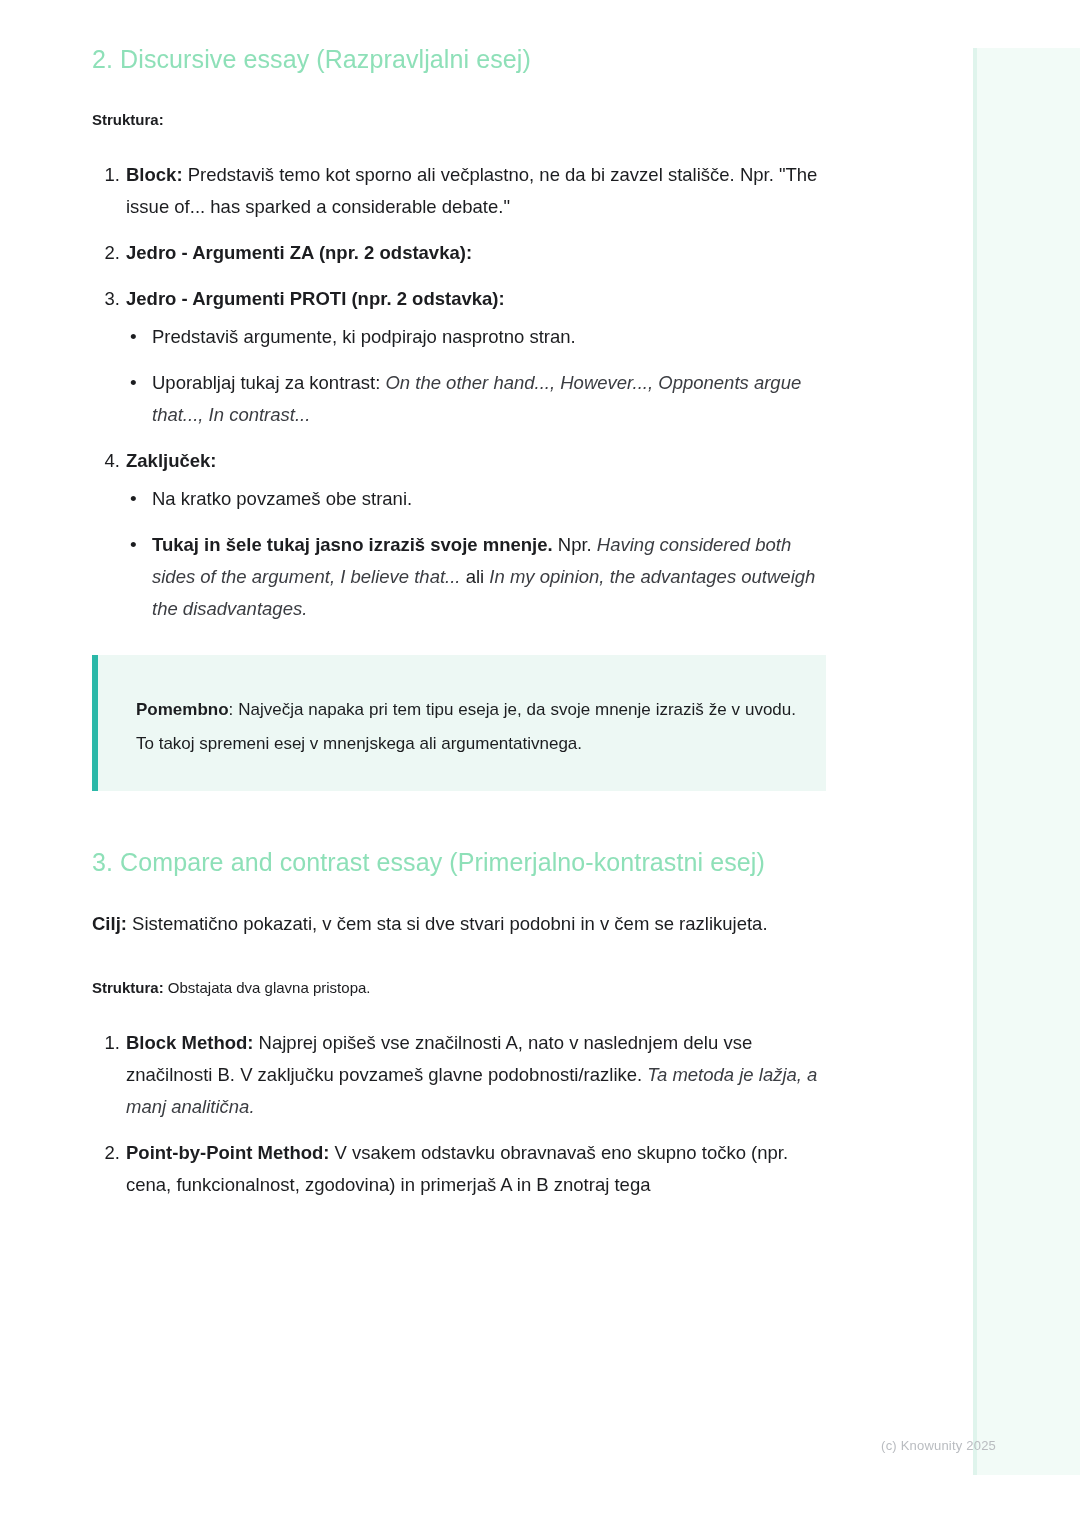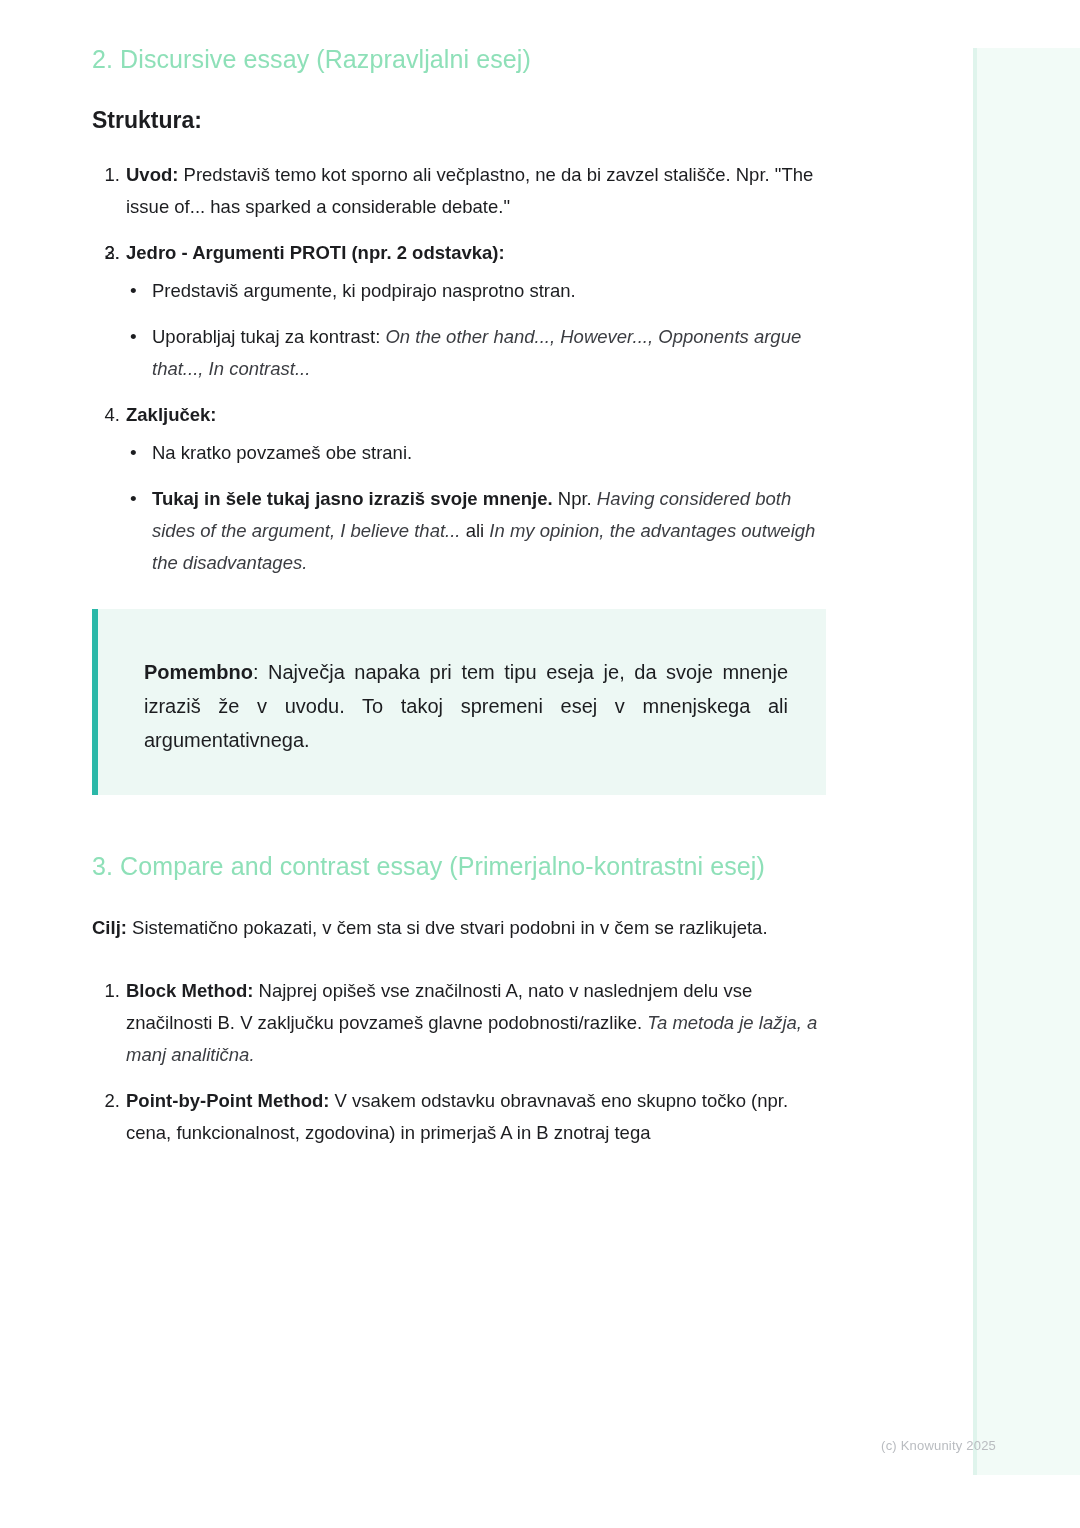--- a/index.html
+++ b/index.html
@@ -50,21 +50,21 @@
   p.para{
     margin:0 0 30px 0;
     font-size:18.5px;
     line-height:34px;
     text-align:justify;
     color:#1c1d20;
   }
   p.para b{ font-weight:700; }
   p.struktura{
     margin:0 0 22px 0;
-    font-size:23px;
+    font-size:15px;
     line-height:34px;
     font-weight:700;
   }
   p.struktura span.rest{ font-weight:400; }
 
   ol.main-list{
     margin:0;
     padding:0 0 0 34px;
     list-style:none;
     counter-reset:item;
@@ -113,22 +113,22 @@
 
   .callout{
     margin:30px 0 0 0;
     background:#edf8f4;
     border-left:6px solid #2bb8a8;
     padding:38px 30px 30px 38px;
     box-sizing:border-box;
     width:734px;
   }
   .callout p{
-    margin:8px;
-    font-size:20px;
+    margin:0;
+    font-size:17px;
     line-height:34px;
     text-align:justify;
     color:#1c1d20;
   }
   .callout p b{ font-weight:700; }
 
   .watermark{
     position:absolute;
     right:84px;
     top:1438px;
@@ -149,25 +149,26 @@
     <h2 class="section-title">2. Discursive essay (Razpravljalni esej)</h2>
 
 
     <p class="struktura">
       <span>Struktura:</span>
     </p>
 
     <ol class="main-list">
 
       <li>
-        <span class="lead">Uvod:</span>
+        <span class="lead">Block:</span>
         <span>Predstaviš temo kot sporno ali večplastno, ne da bi zavzel stališče. Npr. "The issue of... has sparked a considerable debate."</span>
       </li>
 
       <li>
+        <span class="lead">Jedro - Argumenti ZA (npr. 2 odstavka):</span>
       </li>
 
       <li>
         <span class="lead">Jedro - Argumenti PROTI (npr. 2 odstavka):</span>
         <ul class="sub-list">
           <li>
             <span>Predstaviš argumente, ki podpirajo nasprotno stran.</span>
           </li>
           <li>
             <span>Uporabljaj tukaj za kontrast: </span><em>On the other hand..., However..., Opponents argue that..., In contrast...</em>
@@ -195,20 +196,23 @@
       </p>
     </div>
 
     <h2 class="section-title second">3. Compare and contrast essay (Primerjalno-kontrastni esej)</h2>
 
     <p class="para">
       <b>Cilj:</b>
       <span>Sistematično pokazati, v čem sta si dve stvari podobni in v čem se razlikujeta.</span>
     </p>
 
+    <p class="struktura">
+      <span>Struktura:</span><span class="rest"> Obstajata dva glavna pristopa.</span>
+    </p>
 
     <ol class="main-list">
       <li>
         <span class="lead">Block Method:</span><span> Najprej opišeš vse značilnosti A, nato v naslednjem delu vse značilnosti B. V zaključku povzameš glavne podobnosti/razlike. </span><em>Ta metoda je lažja, a manj analitična.</em>
       </li>
       <li>
         <span class="lead">Point-by-Point Method:</span><span> V vsakem odstavku obravnavaš eno skupno točko (npr. cena, funkcionalnost, zgodovina) in primerjaš A in B znotraj tega</span>
       </li>
     </ol>
 

